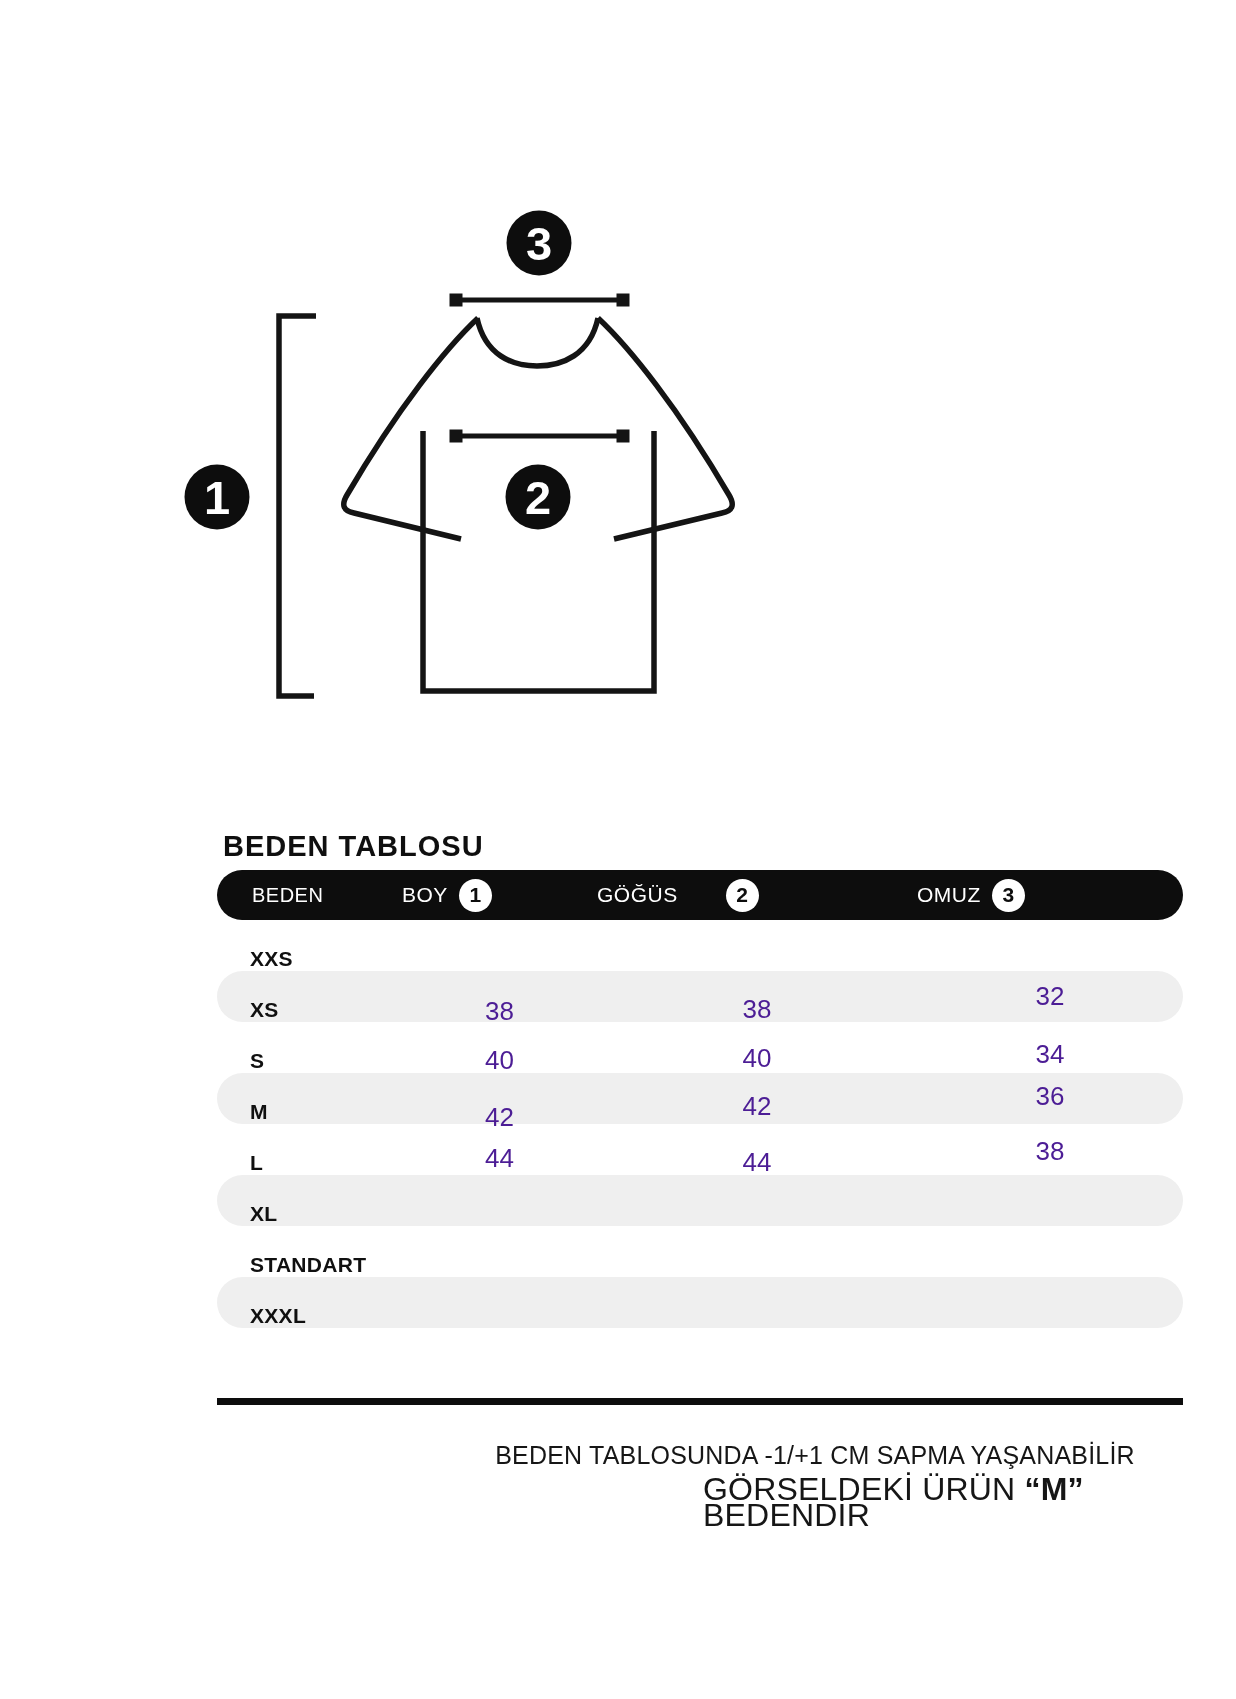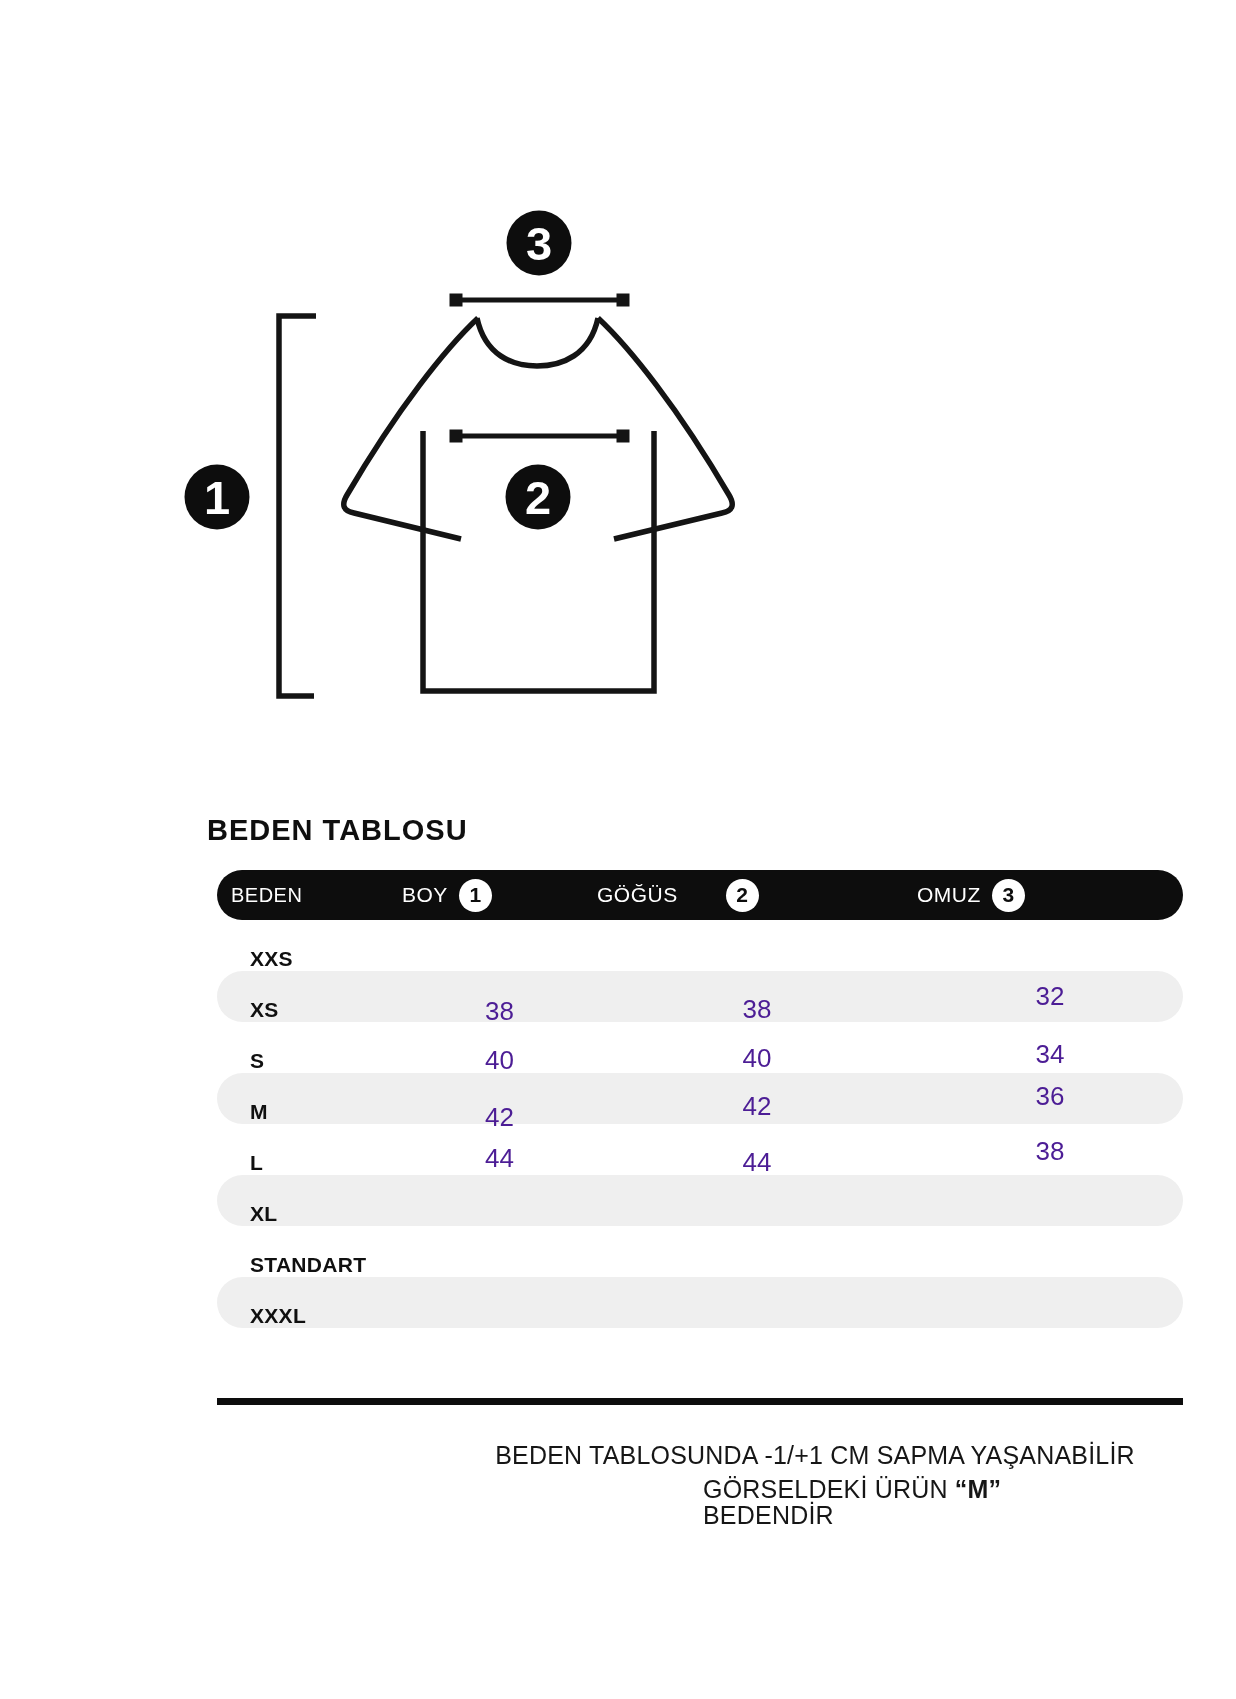--- a/index.html
+++ b/index.html
@@ -9,31 +9,31 @@
     margin:0 auto;
     background:#ffffff;
     font-family:"Liberation Sans", sans-serif;
     color:#121212;
     overflow:hidden;
   }
   
   .diagram{position:absolute;left:0;top:0;width:1236px;height:760px;}
   
   .title{
-    position:absolute;left:207px;top:814px;margin:0;
+    position:absolute;left:207px;top:814px;margin:16px;
     font-size:29px;font-weight:bold;letter-spacing:1px;color:#0f0f0f;
   }
   
   .sizetable{position:absolute;left:217px;top:870px;width:966px;}
   .thead{
     display:flex;align-items:center;
     height:50px;border-radius:26px;background:#0d0d0d;color:#ffffff;
   }
   .th{display:flex;align-items:center;justify-content:flex-start;gap:11px;}
-  .col-size{width:185px;justify-content:flex-start;padding-left:14px;box-sizing:border-box;}
+  .col-size{width:185px;justify-content:flex-start;padding-left:35px;box-sizing:border-box;}
   .col-boy{width:195px;}
   .col-gogus{width:320px;gap:48px;}
   .col-omuz{width:266px;}
   .hlabel{font-size:21px;letter-spacing:0.5px;}
   .hlabel-first{font-size:20px;letter-spacing:0.5px;}
   .hcircle{
     width:33px;height:33px;border-radius:50%;
     background:#ffffff;color:#0d0d0d;
     display:flex;align-items:center;justify-content:center;
     font-size:21px;font-weight:bold;flex:0 0 auto;
@@ -48,21 +48,21 @@
     font-weight:bold;font-size:21px;color:#101010;letter-spacing:0.3px;}
   .cell.val{font-size:26px;color:#4c1d95;}
   
   .divider{position:absolute;left:217px;top:1398px;width:966px;height:7px;background:#0d0d0d;}
   .foot1{
     position:absolute;left:380px;top:1441px;width:870px;
     text-align:center;font-size:25px;color:#161616;letter-spacing:0.2px;
   }
   .foot23{
     position:absolute;left:703px;top:1476px;width:520px;
-    font-size:25px;color:#161616;line-height:26px;letter-spacing:0.2px;
+    font-size:32px;color:#161616;line-height:26px;letter-spacing:0.2px;
   }
   .foot23 .em{font-weight:bold;}
 </style>
 </head>
 <body>
 
 <div class="page">
 
   <svg class="diagram" viewBox="0 0 1236 760" xmlns="http://www.w3.org/2000/svg" aria-hidden="true">
     <g fill="none" stroke="#141414" stroke-width="5.5">

